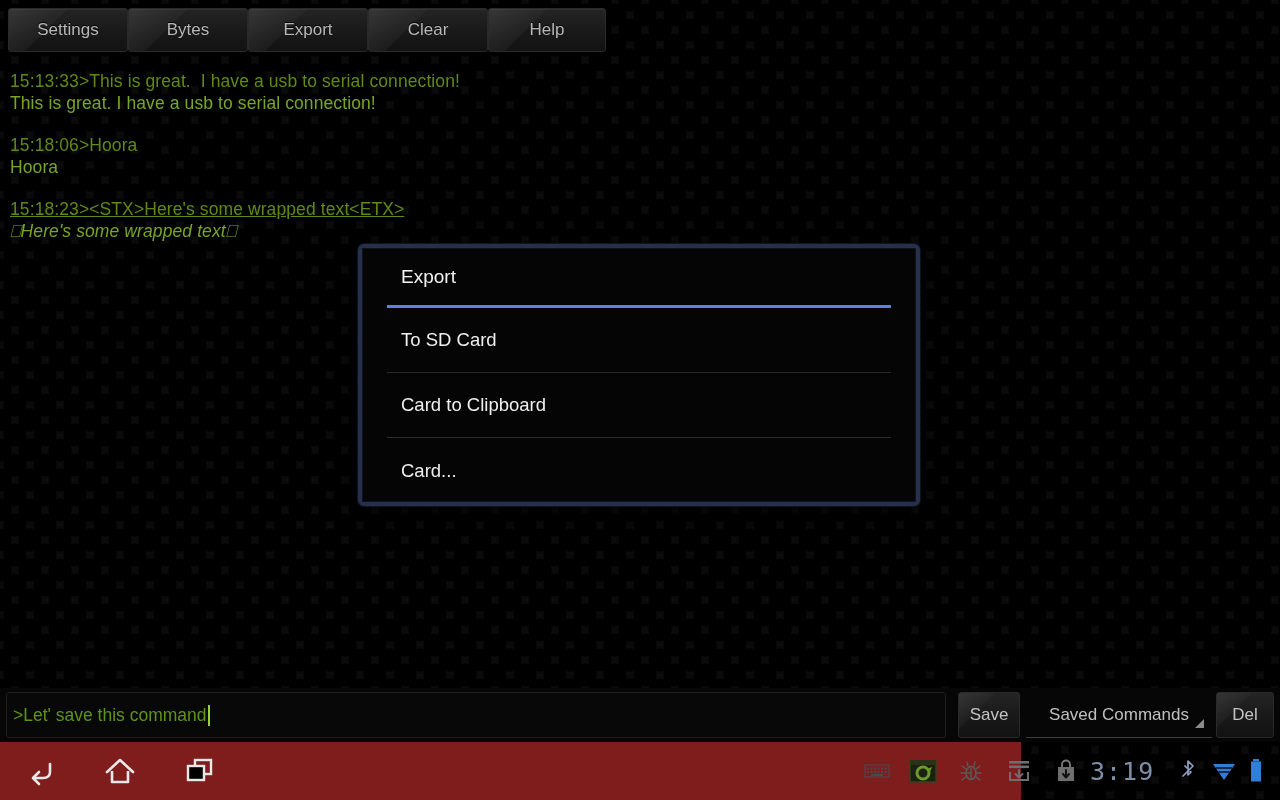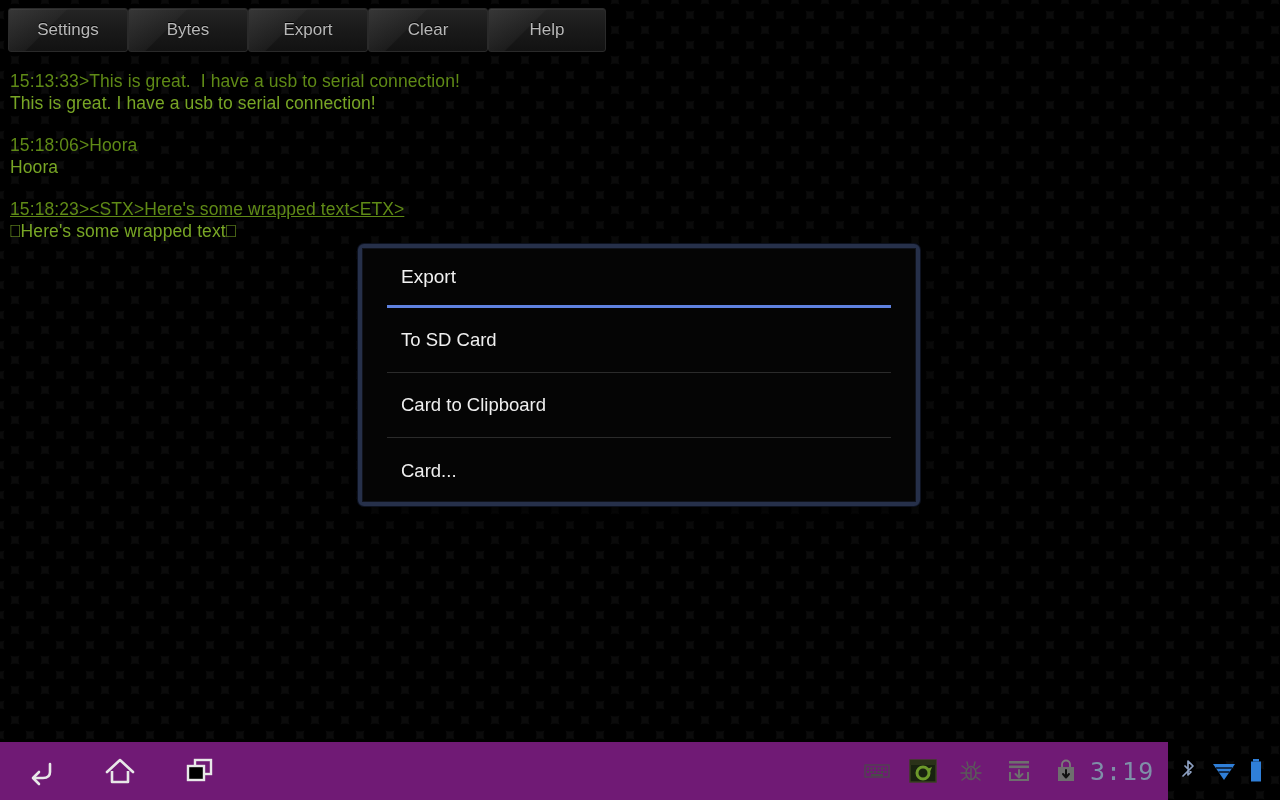--- a/index.html
+++ b/index.html
@@ -162,22 +162,22 @@
     font-size:18.5px;
     padding-left:14px;
     border-bottom:1px solid #2b2b2b;
     cursor:pointer;
   }
   .dlg-item:last-child { border-bottom:none; }
 
   
   #navbar {
     position:absolute; left:0; bottom:0;
-    width:1168px; height:58px;
-    background:#701a75;
+    width:1021px; height:58px;
+    background:#7f1d1d;
     z-index:30;
     text-align:right;
   }
   .nav-btn {
     position:absolute; top:0; height:58px; width:80px;
     display:flex; align-items:center; justify-content:center;
     cursor:pointer;
   }
   .sysicon {
     position:absolute; top:0; height:58px;
@@ -204,33 +204,45 @@
         <div class="term-block">
           <div class="term-line line-sent" style="color: rgb(95, 138, 22);">15:13:33&gt;This is great.  I have a usb to serial connection!</div>
           <div class="term-line line-recv" style="color: rgb(120, 166, 37);">This is great. I have a usb to serial connection!</div>
         </div>
         <div class="term-block">
           <div class="term-line line-sent" style="color: rgb(95, 138, 22);">15:18:06&gt;Hoora</div>
           <div class="term-line line-recv" style="color: rgb(120, 166, 37);">Hoora</div>
         </div>
         <div class="term-block">
           <div class="term-line line-sent" style="color: rgb(95, 138, 22); text-decoration: underline;">15:18:23&gt;&lt;STX&gt;Here's some wrapped text&lt;ETX&gt;</div>
-          <div class="term-line line-recv" style="color: rgb(120, 166, 37);">⎕Here's some wrapped text⎕</div>
+          <div class="term-line line-recv" style="color: rgb(120, 166, 37); font-style: italic;">⎕Here's some wrapped text⎕</div>
         </div>
       </div>
   </div>
 
   <div id="toolbar">
       <div class="tb-btn" style="left: 8px; width: 120px;">Settings</div>
       <div class="tb-btn" style="left: 128px; width: 120px;">Bytes</div>
       <div class="tb-btn" style="left: 248px; width: 120px;">Export</div>
       <div class="tb-btn" style="left: 368px; width: 120px;">Clear</div>
       <div class="tb-btn" style="left: 488px; width: 118px;">Help</div>
     </div>
 
+  <div id="command-bar">
+    <div id="command-input">
+      <span class="cmd-text">&gt;Let' save this command</span>
+        <span class="caret"></span>
+    </div>
+    <div class="cmd-btn" id="save-button" style="left:958px; width:62px;">Save</div>
+    <div id="saved-commands-spinner">
+      <span>Saved Commands</span>
+      <span class="spinner-caret"></span>
+    </div>
+    <div class="cmd-btn" id="del-button" style="left:1216px; width:58px;">Del</div>
+  </div>
 
   <div id="dialog-scrim"></div>
   <div id="export-dialog">
     <div class="dlg-inner">
       <div class="dlg-title">Export</div>
       <div class="dlg-accent" style="background: rgb(95, 130, 224);"></div>
       <div id="dialog-items">
           <div class="dlg-item">To SD Card</div>
           <div class="dlg-item">Card to Clipboard</div>
           <div class="dlg-item">Card...</div>

